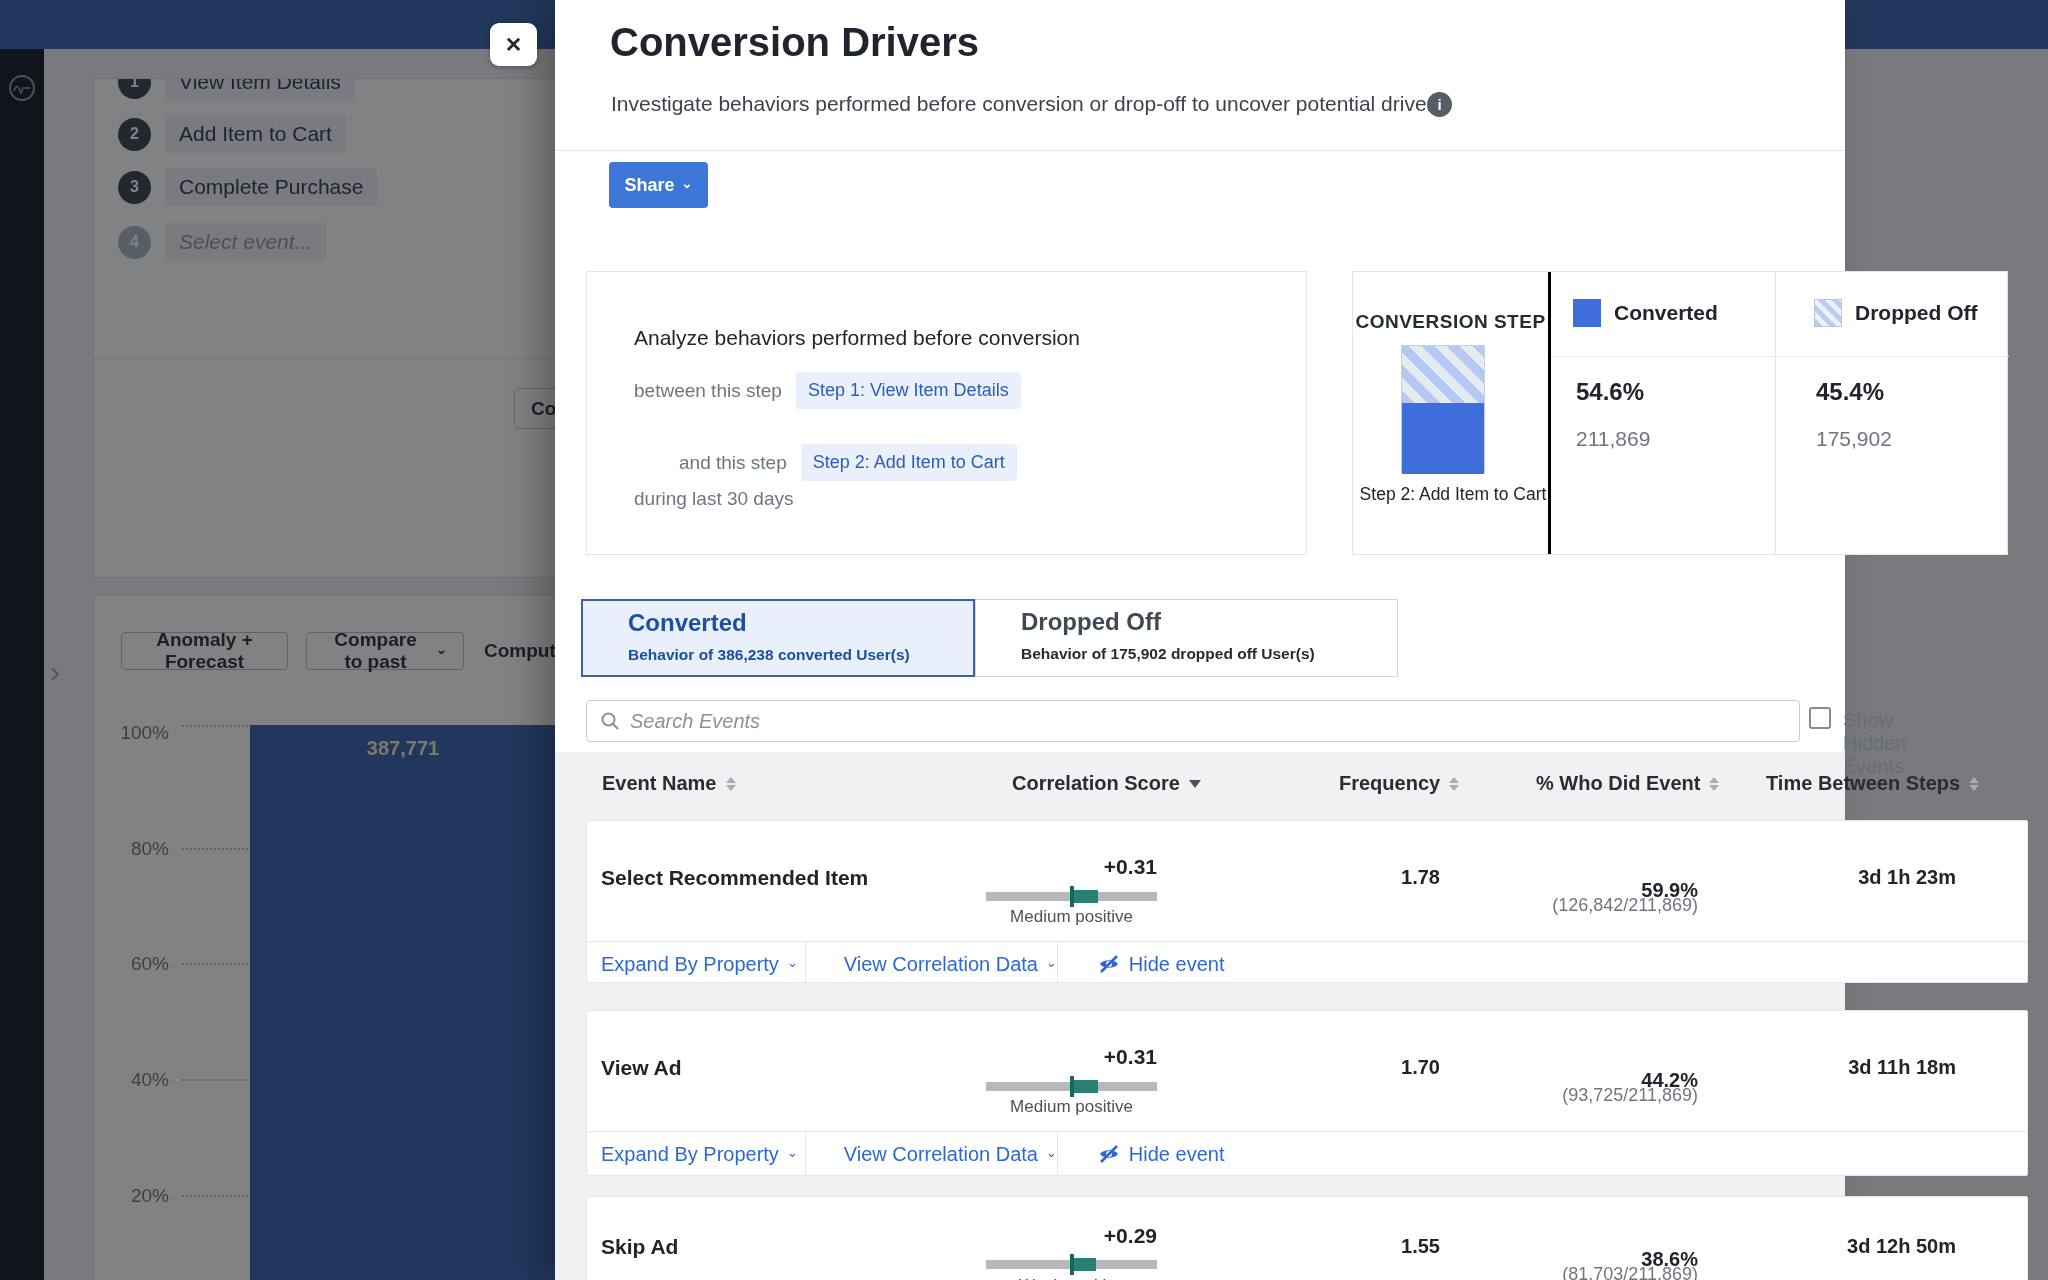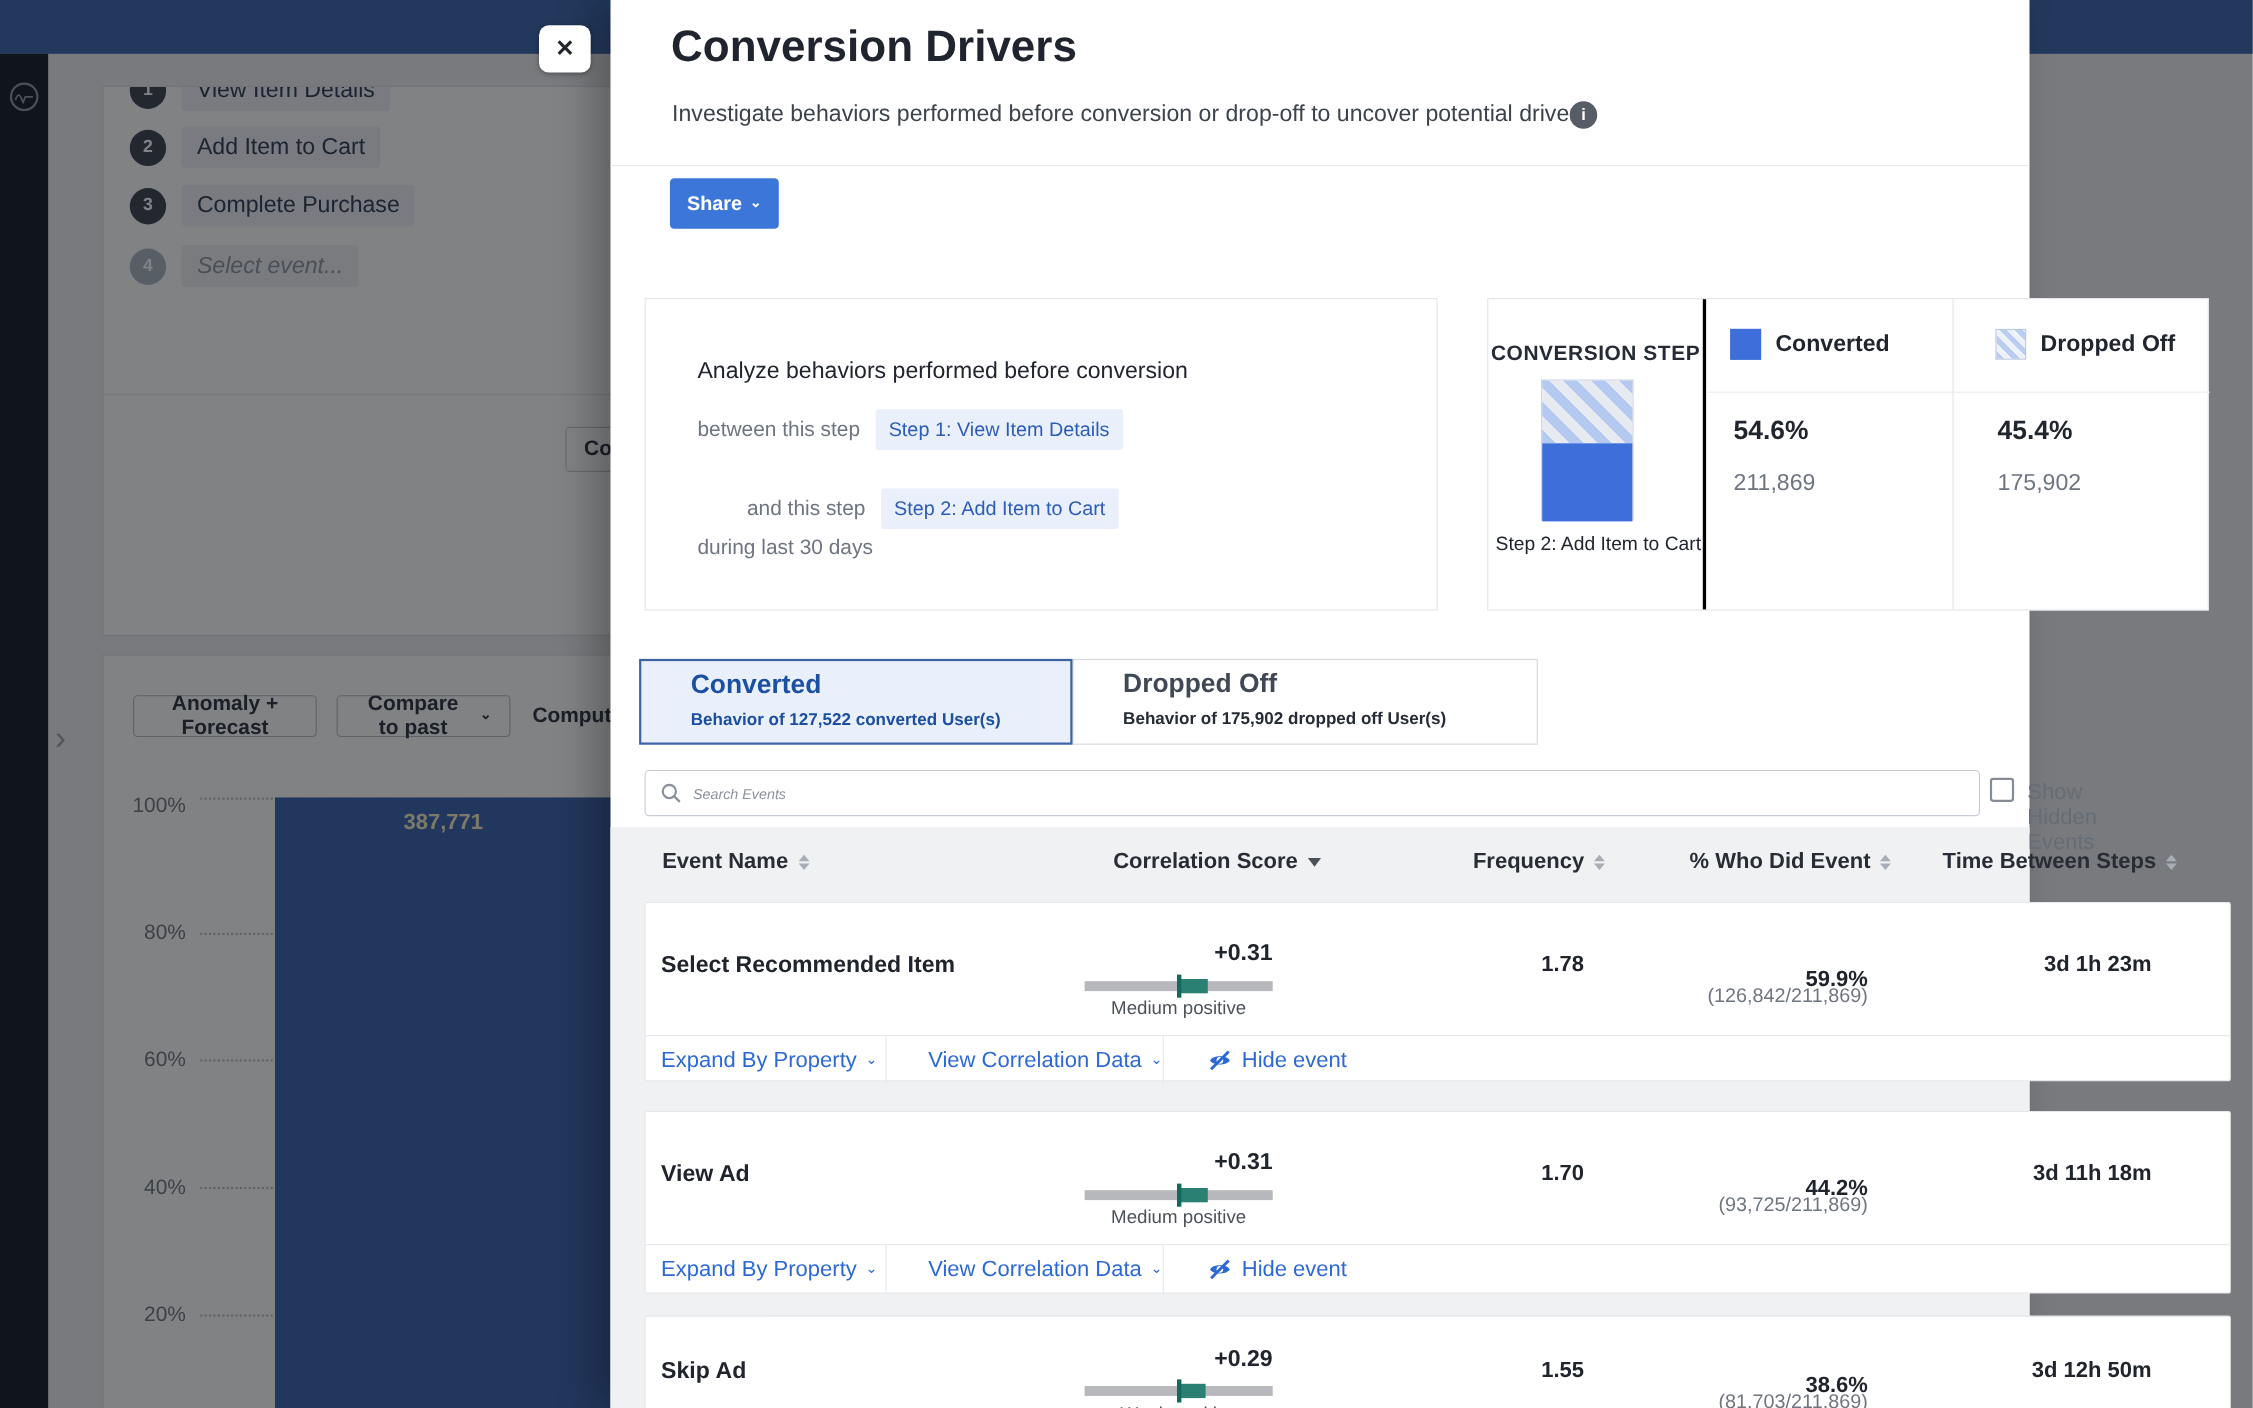--- a/index.html
+++ b/index.html
@@ -93,21 +93,21 @@
   .tab-title { position: absolute; left: 45px; top: 8px; font-size: 24px; font-weight: 700; }
   .tab1 .tab-title { color: #1c4fa1; }
   .tab2 .tab-title { color: #3f4854; }
   .tab-sub { position: absolute; left: 45px; top: 45px; font-size: 15.5px; font-weight: 700; }
   .tab1 .tab-sub { color: #1c4fa1; }
   .tab2 .tab-sub { color: #262c35; }
 
   
   .search-box { position: absolute; left: 31px; top: 700px; width: 1214px; height: 42px; border: 1px solid #c7cdd4;
     border-radius: 4px; background: #fff; display: flex; align-items: center; padding-left: 13px; gap: 10px; }
-  .search-input { border: none; outline: none; flex: 1; font-size: 13px; font-style: italic; color: #4c1d95;
+  .search-input { border: none; outline: none; flex: 1; font-size: 20px; font-style: italic; color: #4c1d95;
     font-family: "Liberation Sans", sans-serif; background: transparent; }
   .search-input::placeholder { color: #8b929d; font-style: italic; }
   .checkbox { position: absolute; left: 1254px; top: 707px; width: 22px; height: 22px; border: 2px solid #858c96;
     border-radius: 3px; background: #ffffff; cursor: pointer; }
   .checkbox-label { position: absolute; left: 1288px; top: 709px; font-size: 20px; color: #666d76; }
 
   
   .panel-body { position: absolute; left: 0; top: 752px; width: 100%; height: 528px; background: #f0f1f3; }
   .thead-cell { position: absolute; top: 20px; display: inline-flex; align-items: center; gap: 9px;
     font-size: 20px; font-weight: 600; color: #272c35; white-space: nowrap; cursor: pointer; }
@@ -256,21 +256,21 @@
         <span class="legend-label">Dropped Off</span>
       </div>
       <div class="cs-hr"></div>
       <div class="cs-pct" style="left:40px;">45.4%</div>
       <div class="cs-count" style="left:40px;">175,902</div>
     </div>
   </div>
 
   <div class="tab tab1">
     <div class="tab-title">Converted</div>
-    <div class="tab-sub">Behavior of 127,522 converted User(s)</div>
+    <div class="tab-sub">Behavior of 386,238 converted User(s)</div>
   </div>
   <div class="tab tab2">
     <div class="tab-title">Dropped Off</div>
     <div class="tab-sub">Behavior of 175,902 dropped off User(s)</div>
   </div>
 
   <div class="search-box">
     <svg class="icon-svg" width="20" height="20" viewBox="0 0 20 20">
         <circle cx="8.5" cy="8.5" r="6" fill="none" stroke="#8a919c" stroke-width="2"></circle>
         <line x1="13" y1="13" x2="18" y2="18" stroke="#8a919c" stroke-width="2"></line>

